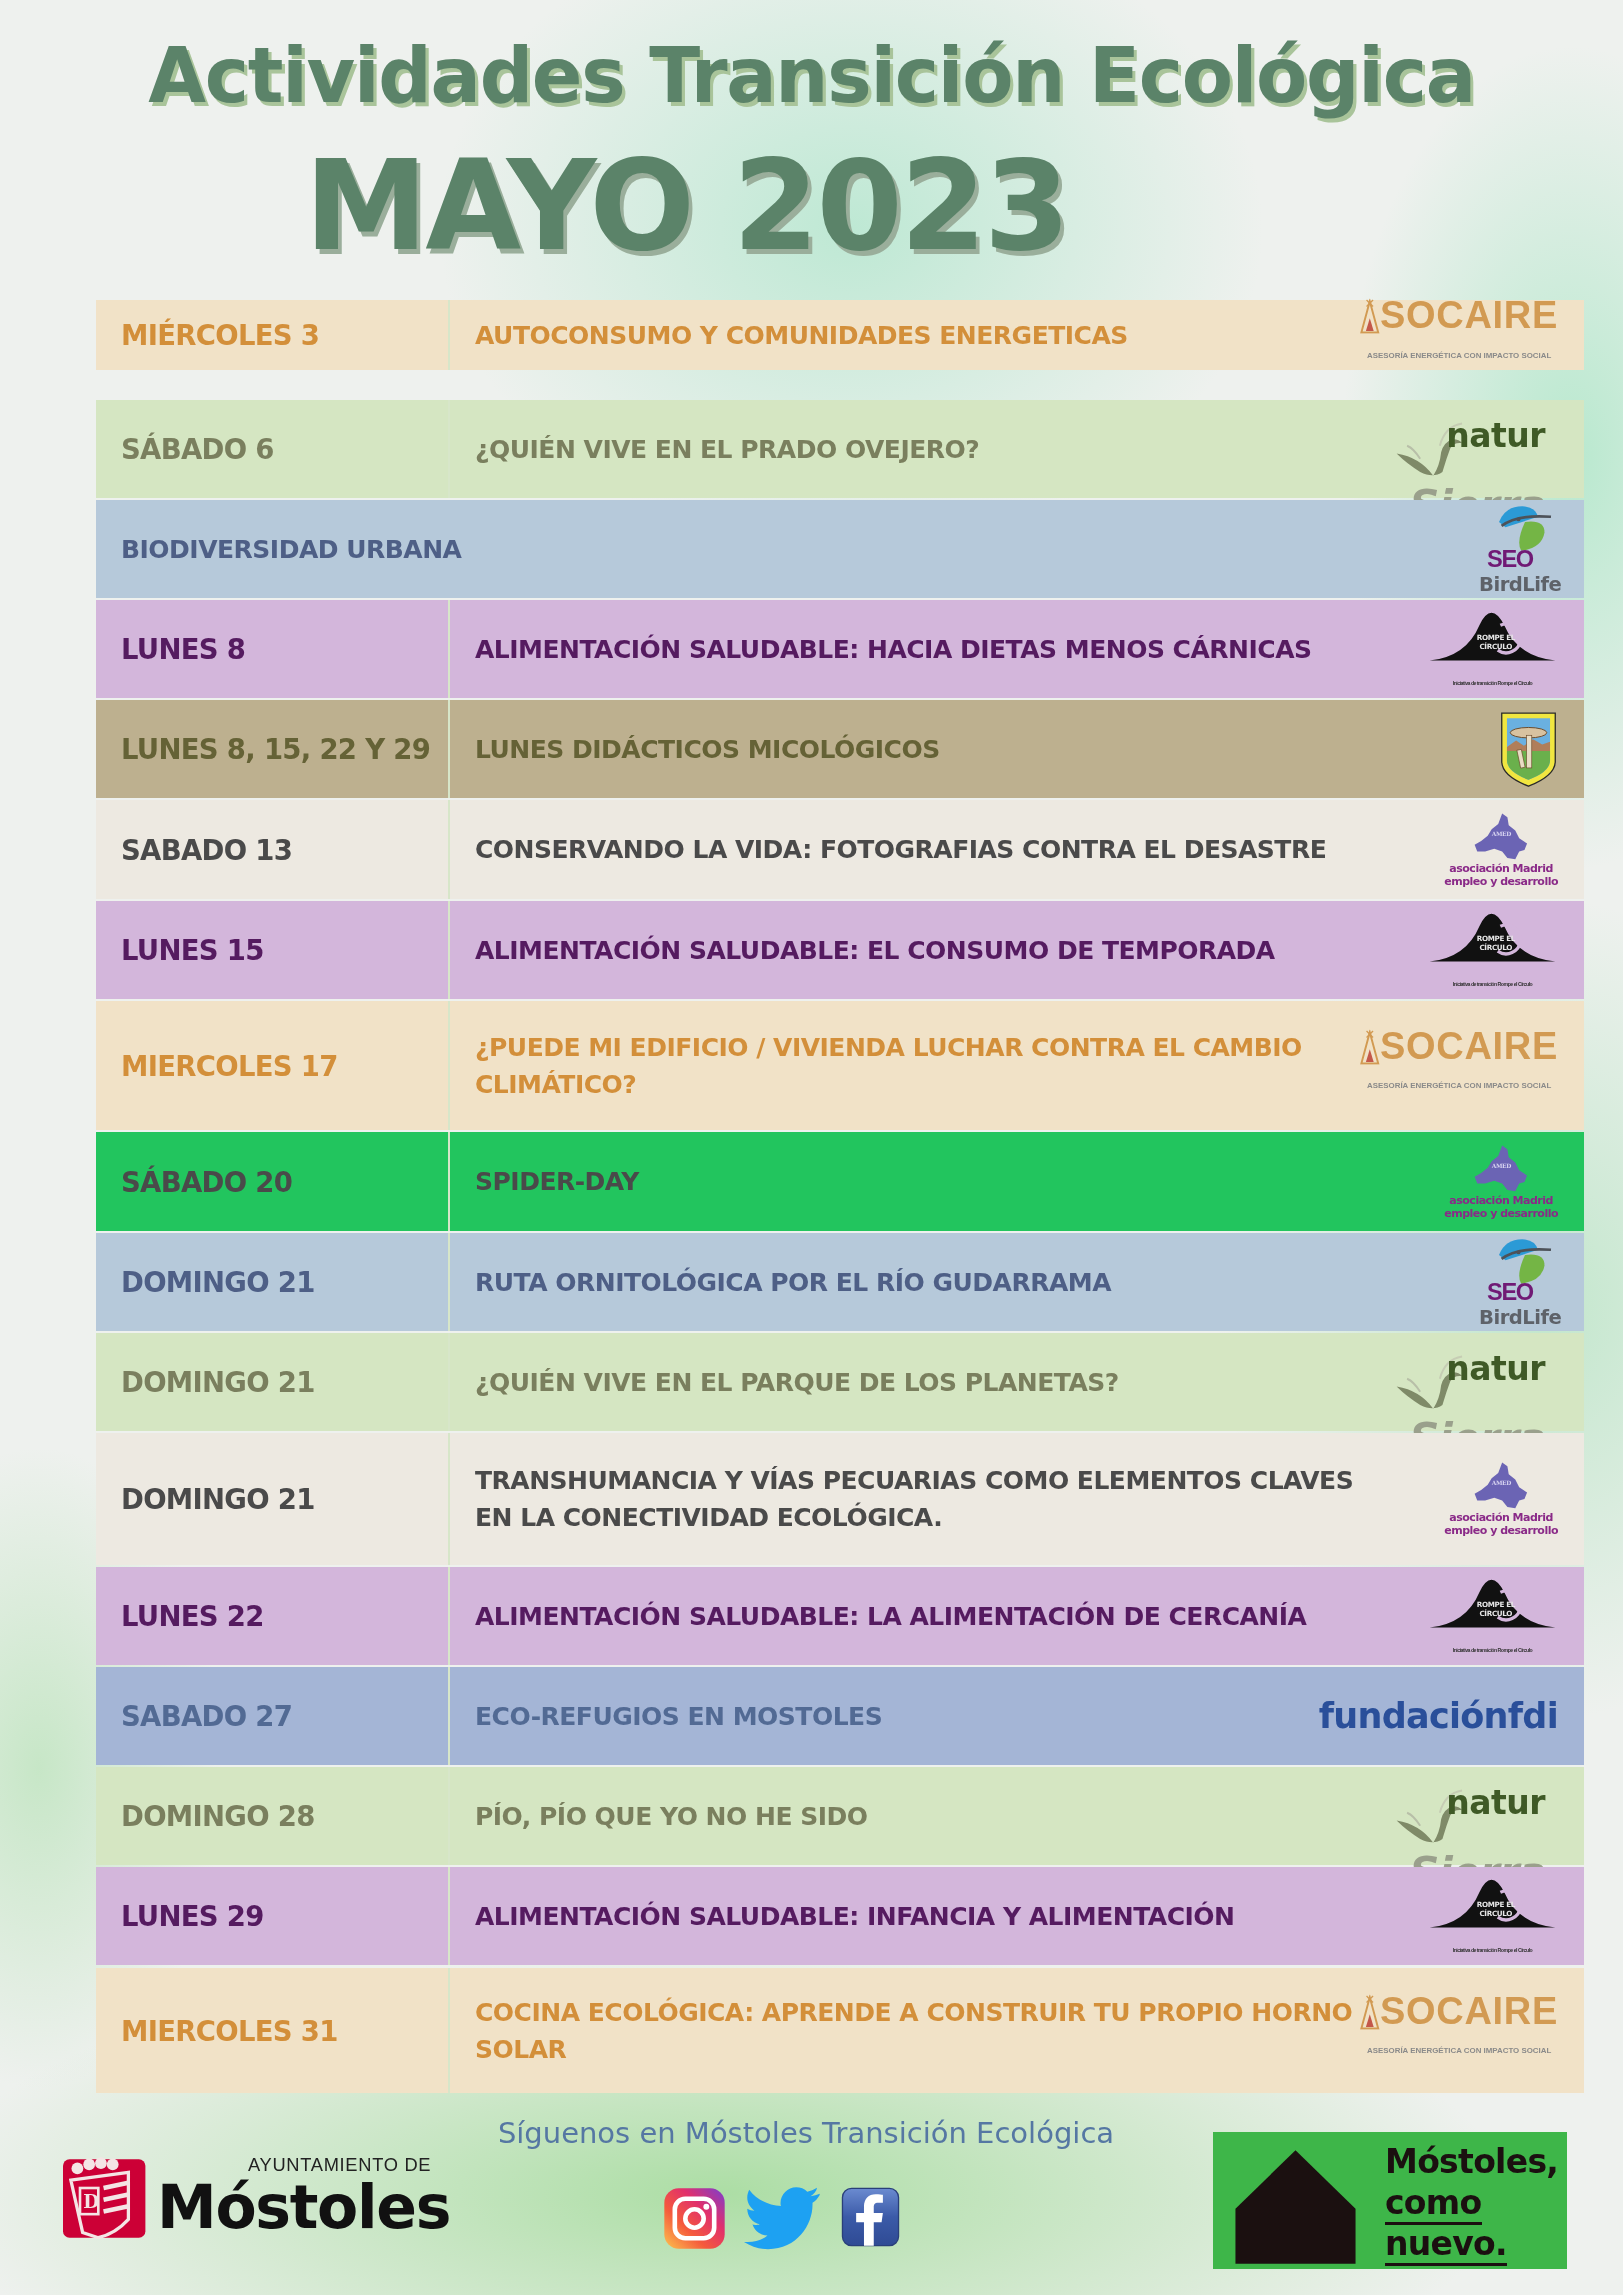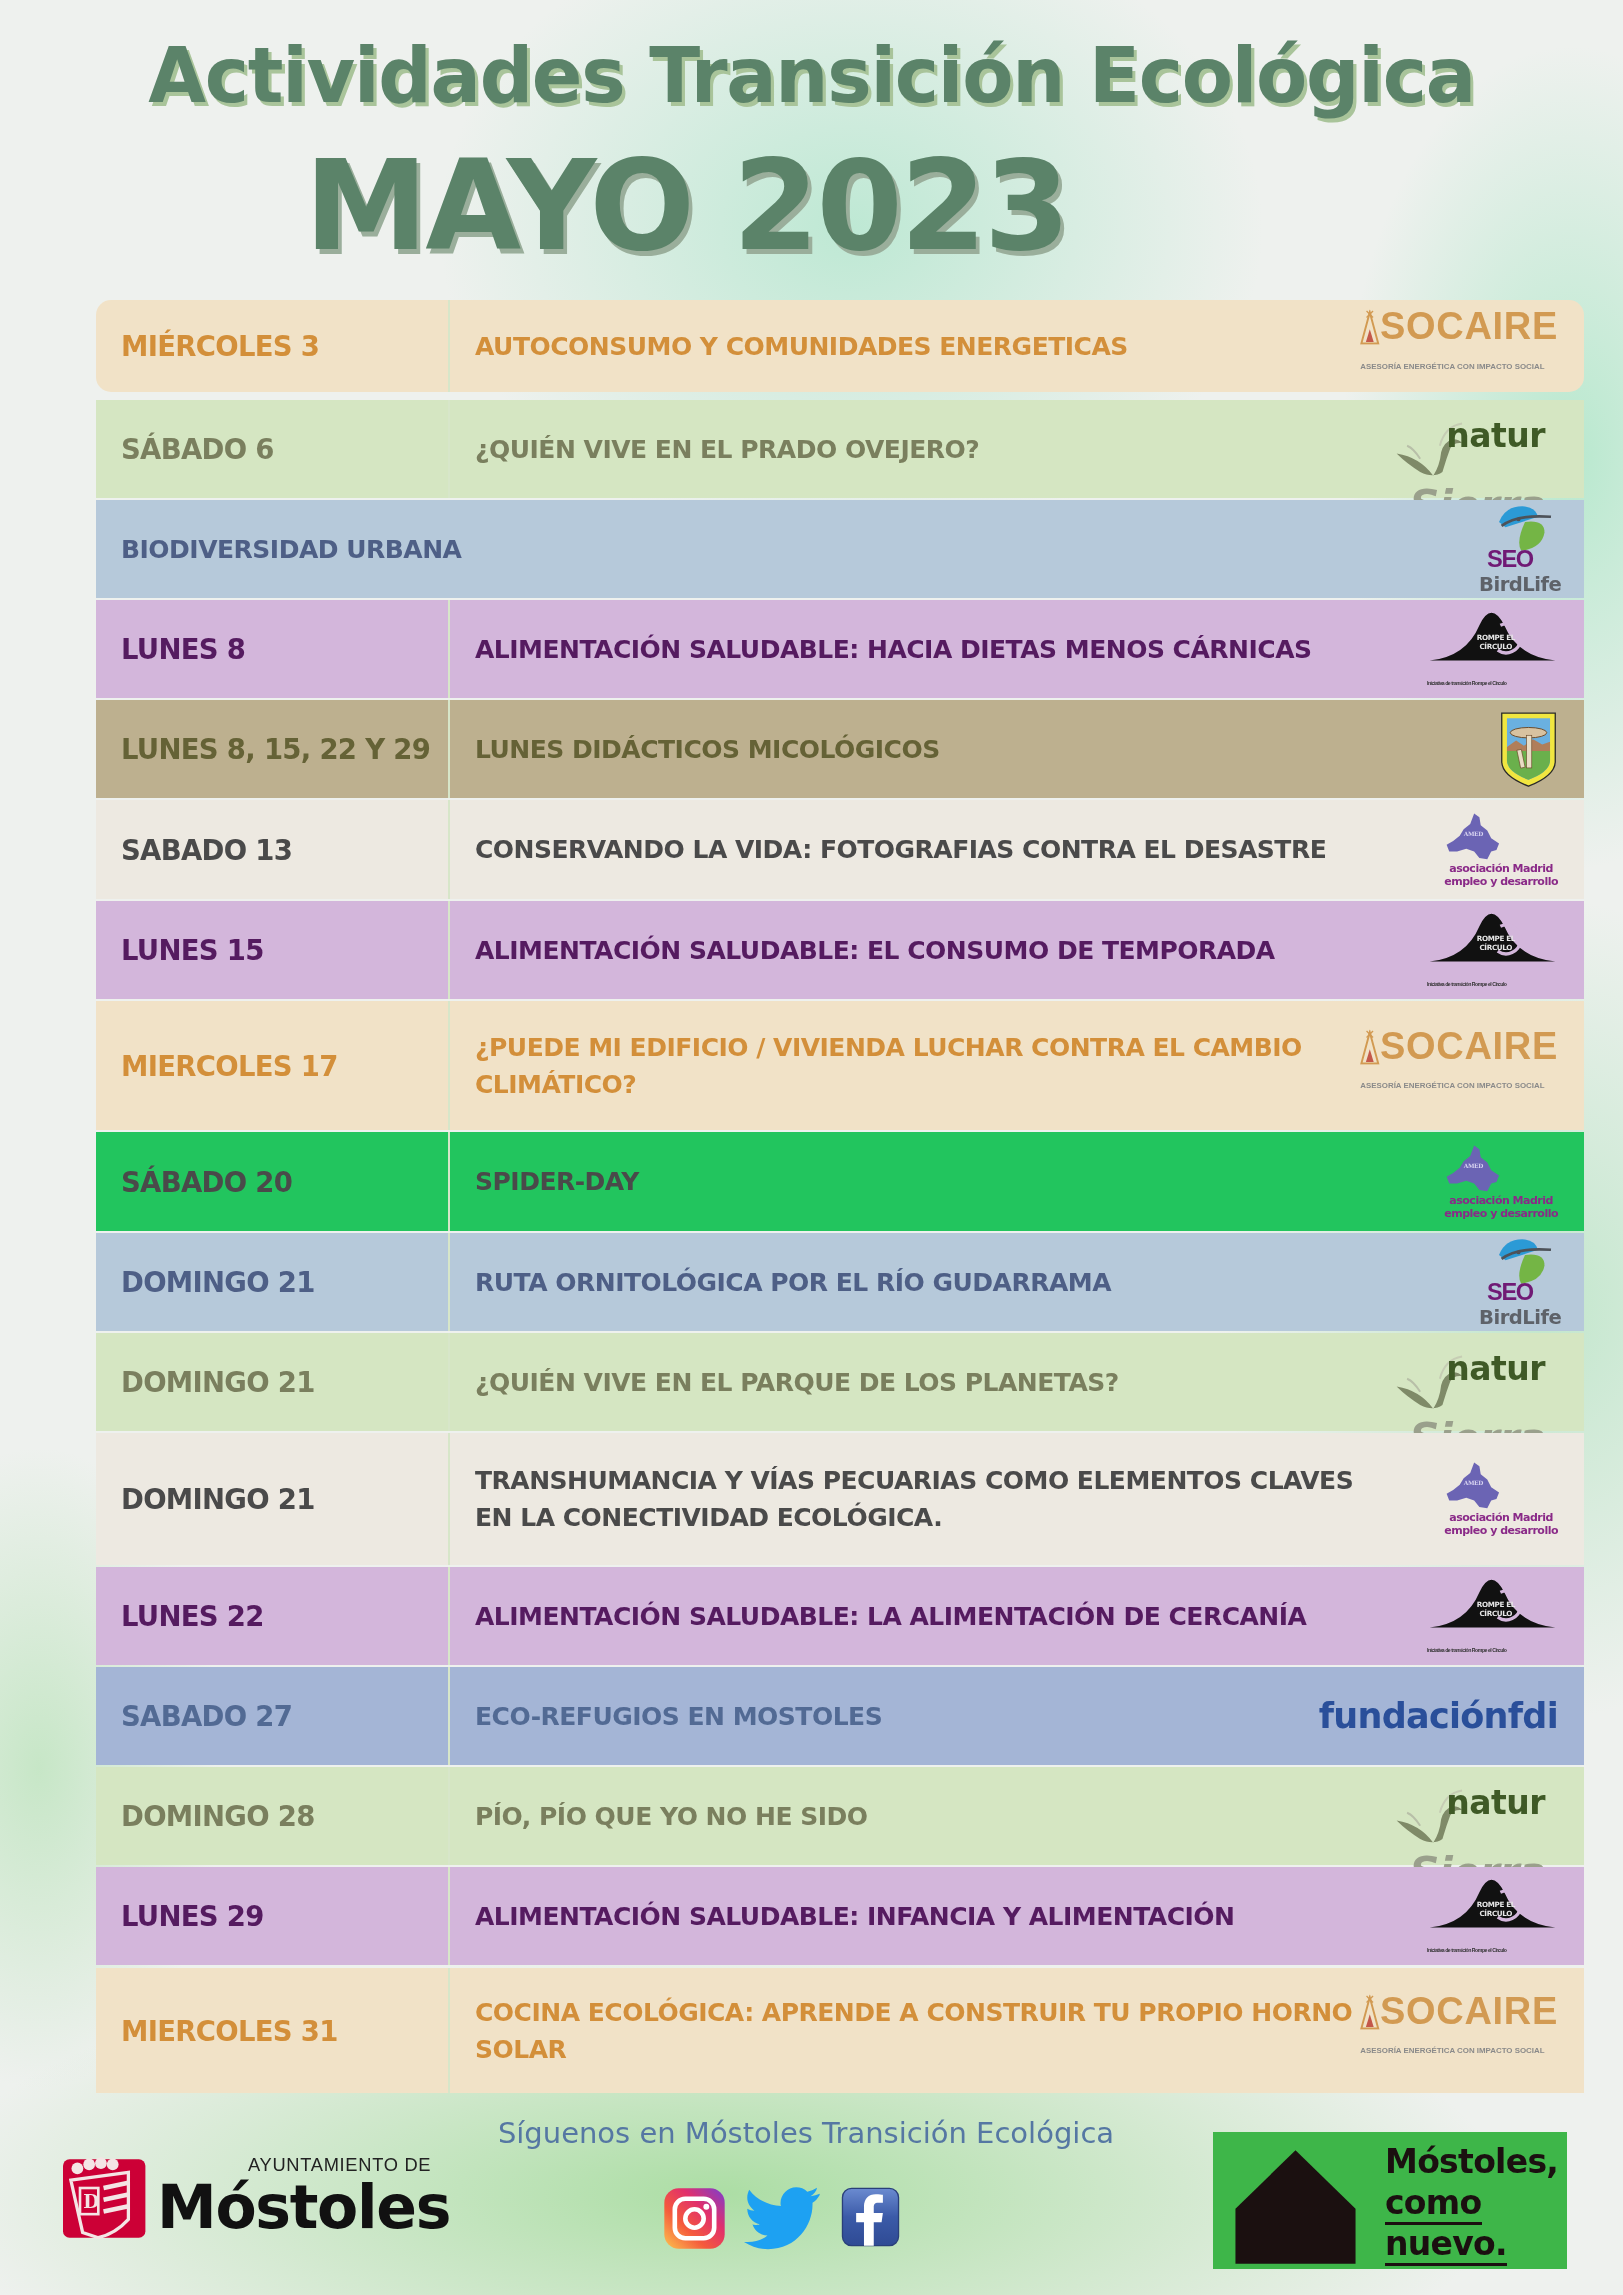--- a/index.html
+++ b/index.html
@@ -38,21 +38,21 @@
     border-right: 2px solid #d7e6c9;
   }
   .cell-act {
     flex: 1; box-sizing: border-box; padding-left: 25px; padding-right: 216px;
     display: flex; align-items: center;
     font-family: "DejaVu Sans", sans-serif; font-weight: bold; font-size: 25px; letter-spacing: -0.5px;
     line-height: 37px; position: relative;
   }
   .logo {
     position: absolute; right: 26px; top: 50%; transform: translateY(-50%);
-    display: flex; flex-direction: column; justify-content: center;
+    display: flex; flex-direction: column; align-items: center; justify-content: center;
   }
   
   .socaire-main { display: flex; align-items: flex-end; font-family: "Liberation Sans", sans-serif; font-size: 38px; color: #d29a52; letter-spacing: 0.7px; line-height: 37px; }
   .socaire-sub { font-family: "Liberation Sans", sans-serif; font-size: 7.9px; color: #8a8a8a; margin-top: 2.6px; letter-spacing: 0; }
   
   .natur { position: relative; width: 164px; height: 59px; }
   .natur .n1 { position: absolute; right: 13px; top: -2.6px; font-family: "DejaVu Sans", sans-serif; font-weight: bold; font-size: 33px; color: #3f5a26; }
   .natur .n2 { position: absolute; right: 11.8px; top: 19.6px; font-family: "DejaVu Sans", sans-serif; font-style: italic; font-size: 41px; color: #9aa08c; margin-top: 47px; }
   
   .seo { position: relative; width: 79px; height: 85px; }
@@ -78,21 +78,21 @@
   .como .txt { position: absolute; left: 172px; top: 9.2px; font-family: "DejaVu Sans", sans-serif; font-weight: bold; font-size: 33px; line-height: 41px; color: #1b1010; letter-spacing: -0.7px; }
   .como .u { border-bottom: 3.3px solid #1b1010; }
 </style>
 </head>
 <body>
 
 <div class="title1">Actividades Transición Ecológica</div>
 <div class="title2">MAYO 2023</div>
 
 <div class="table" id="tbl">
-    <div class="row" style="top: 0px; height: 92px; background: rgb(241, 226, 199); border-radius: 15px;">
+    <div class="row" style="top: 0px; height: 70px; background: rgb(241, 226, 199);">
       <div class="cell-date" style="color:#d38f3a">MIÉRCOLES 3</div>
       <div class="cell-act" style="color:#d38f3a">
         <span>AUTOCONSUMO Y COMUNIDADES ENERGETICAS</span>
         <div class="logo">
       <div class="socaire-main">
         <svg width="19.6" height="35" viewBox="0 0 30 54">
           <path d="M15 4 L28 52 L2 52 Z" fill="none" stroke="#d29a52" stroke-width="3"></path>
           <path d="M15 30 L21 50 L9 50 Z" fill="#c4584a"></path>
           <line x1="10" y1="2" x2="20" y2="12" stroke="#d29a52" stroke-width="2"></line>
           <line x1="20" y1="2" x2="10" y2="12" stroke="#d29a52" stroke-width="2"></line>

